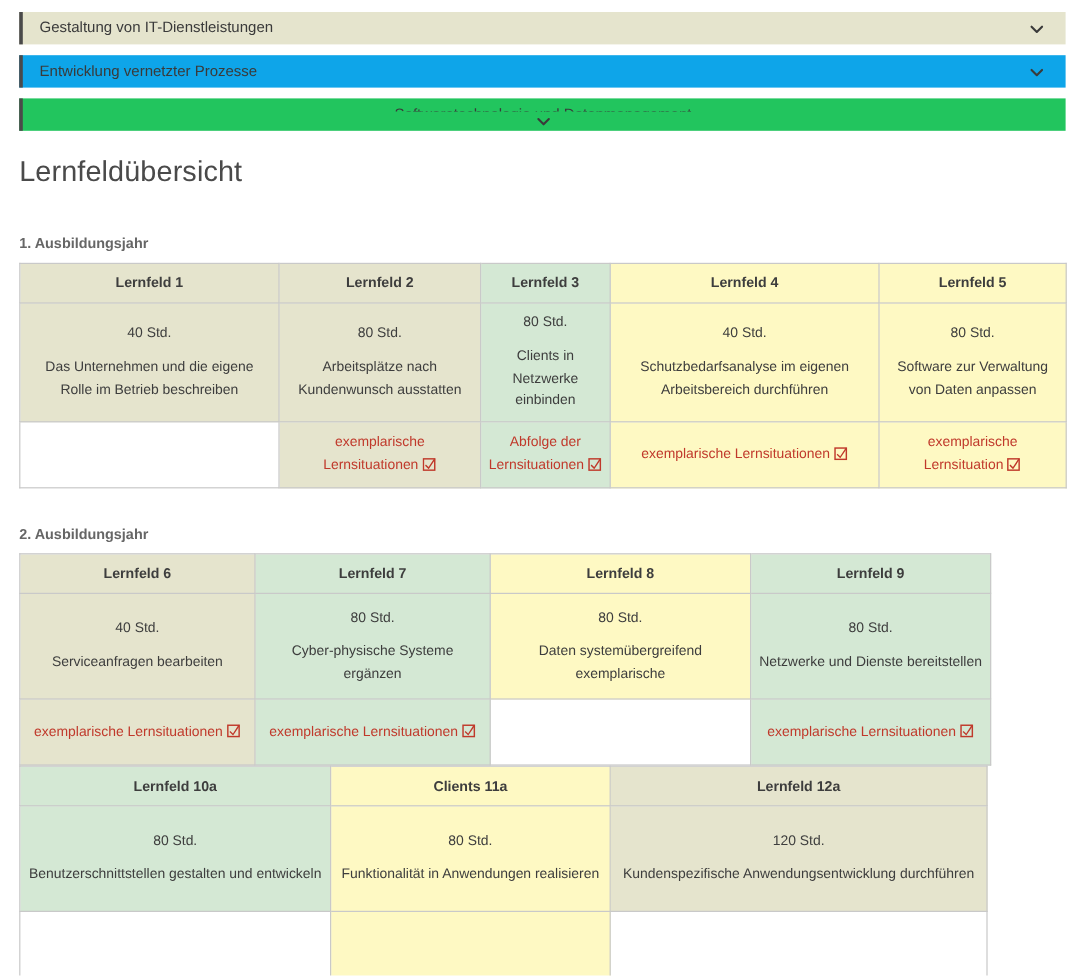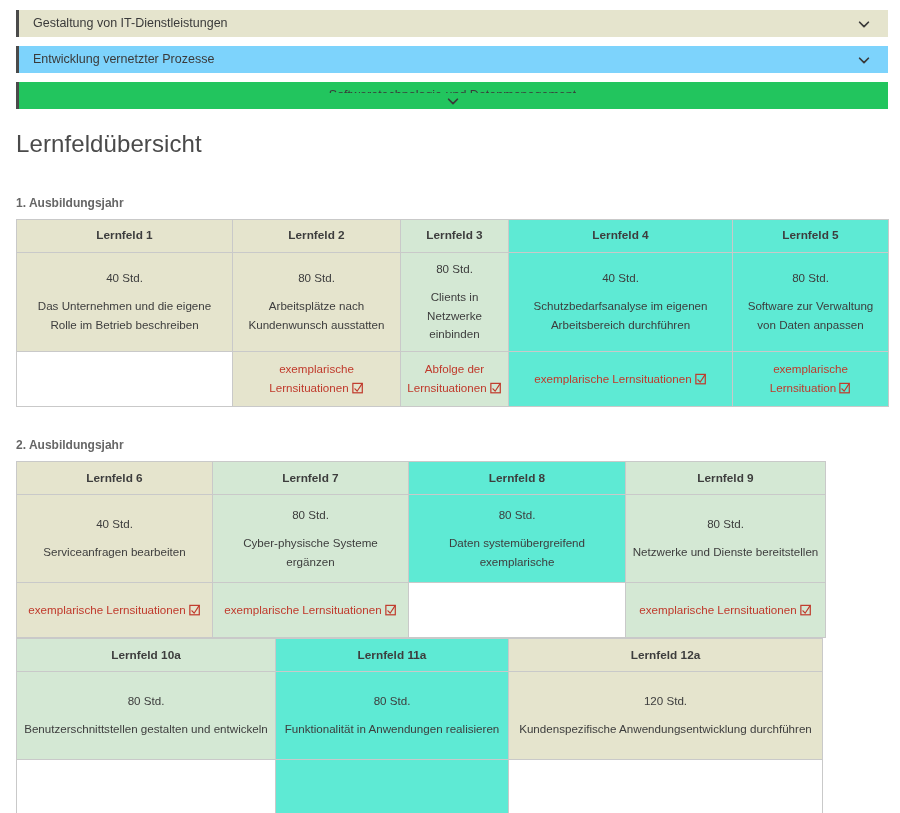--- a/index.html
+++ b/index.html
@@ -99,21 +99,21 @@
     font-size: 11.8px;
     height: 33px;
     padding: 6px 6px;
   }
   table.lf tr.row-body td { height: 88px; }
   table.lf tr.row-ls td { height: 55px; }
 
   
   .c-beige { background: #e5e4cd; }
   .c-green { background: #d4e8d4; }
-  .c-blue  { background: #5eead4; }
+  .c-blue  { background: #fef9c3; }
   .c-white { background: #ffffff; }
 
   .std { display: block; margin-bottom: 9px; }
   .desc { display: block; }
 
   .ls-link {
     color: #c0392b;
     text-decoration: none;
     cursor: pointer;
     display: inline;
@@ -137,21 +137,21 @@
 
   <div class="accordion" id="accordion">
       <div class="acc-item c-beige" style="background: rgb(229, 228, 205);">
         <span class="acc-label">Gestaltung von IT-Dienstleistungen</span>
         <span class="chev">
           <svg width="14" height="14" viewBox="0 0 16 16" aria-hidden="true">
             <path d="M3 6 L8 11 L13 6" fill="none" stroke="#3a3a3a" stroke-width="2" stroke-linecap="round" stroke-linejoin="round"></path>
           </svg>
         </span>
       </div>
-      <div class="acc-item c-green" style="background: #7dd3fc;">
+      <div class="acc-item c-green" style="background: #0ea5e9;">
         <span class="acc-label">Entwicklung vernetzter Prozesse</span>
         <span class="chev">
           <svg width="14" height="14" viewBox="0 0 16 16" aria-hidden="true">
             <path d="M3 6 L8 11 L13 6" fill="none" stroke="#3a3a3a" stroke-width="2" stroke-linecap="round" stroke-linejoin="round"></path>
           </svg>
         </span>
       </div>
       <div class="acc-item c-blue" style="background: #22c55e; flex-direction: column;">
         <span class="acc-label">Softwaretechnologie und Datenmanagement</span>
         <span class="chev">
@@ -281,21 +281,21 @@
       </table>
       <table class="lf t3">
         <colgroup>
           <col style="width: 259px;">
           <col style="width: 233px;">
           <col style="width: 314px;">
         </colgroup>
         <thead>
           <tr class="row-head">
             <th class="c-green">Lernfeld 10a</th>
-            <th class="c-blue">Lernfeld 11a</th>
+            <th class="c-blue">Clients 11a</th>
             <th class="c-beige">Lernfeld 12a</th>
           </tr>
         </thead>
         <tbody>
           <tr class="row-body">
             <td class="c-green">
               <span class="std">80 Std.</span>
               <span class="desc">Benutzerschnittstellen gestalten und entwickeln</span>
             </td>
             <td class="c-blue">

